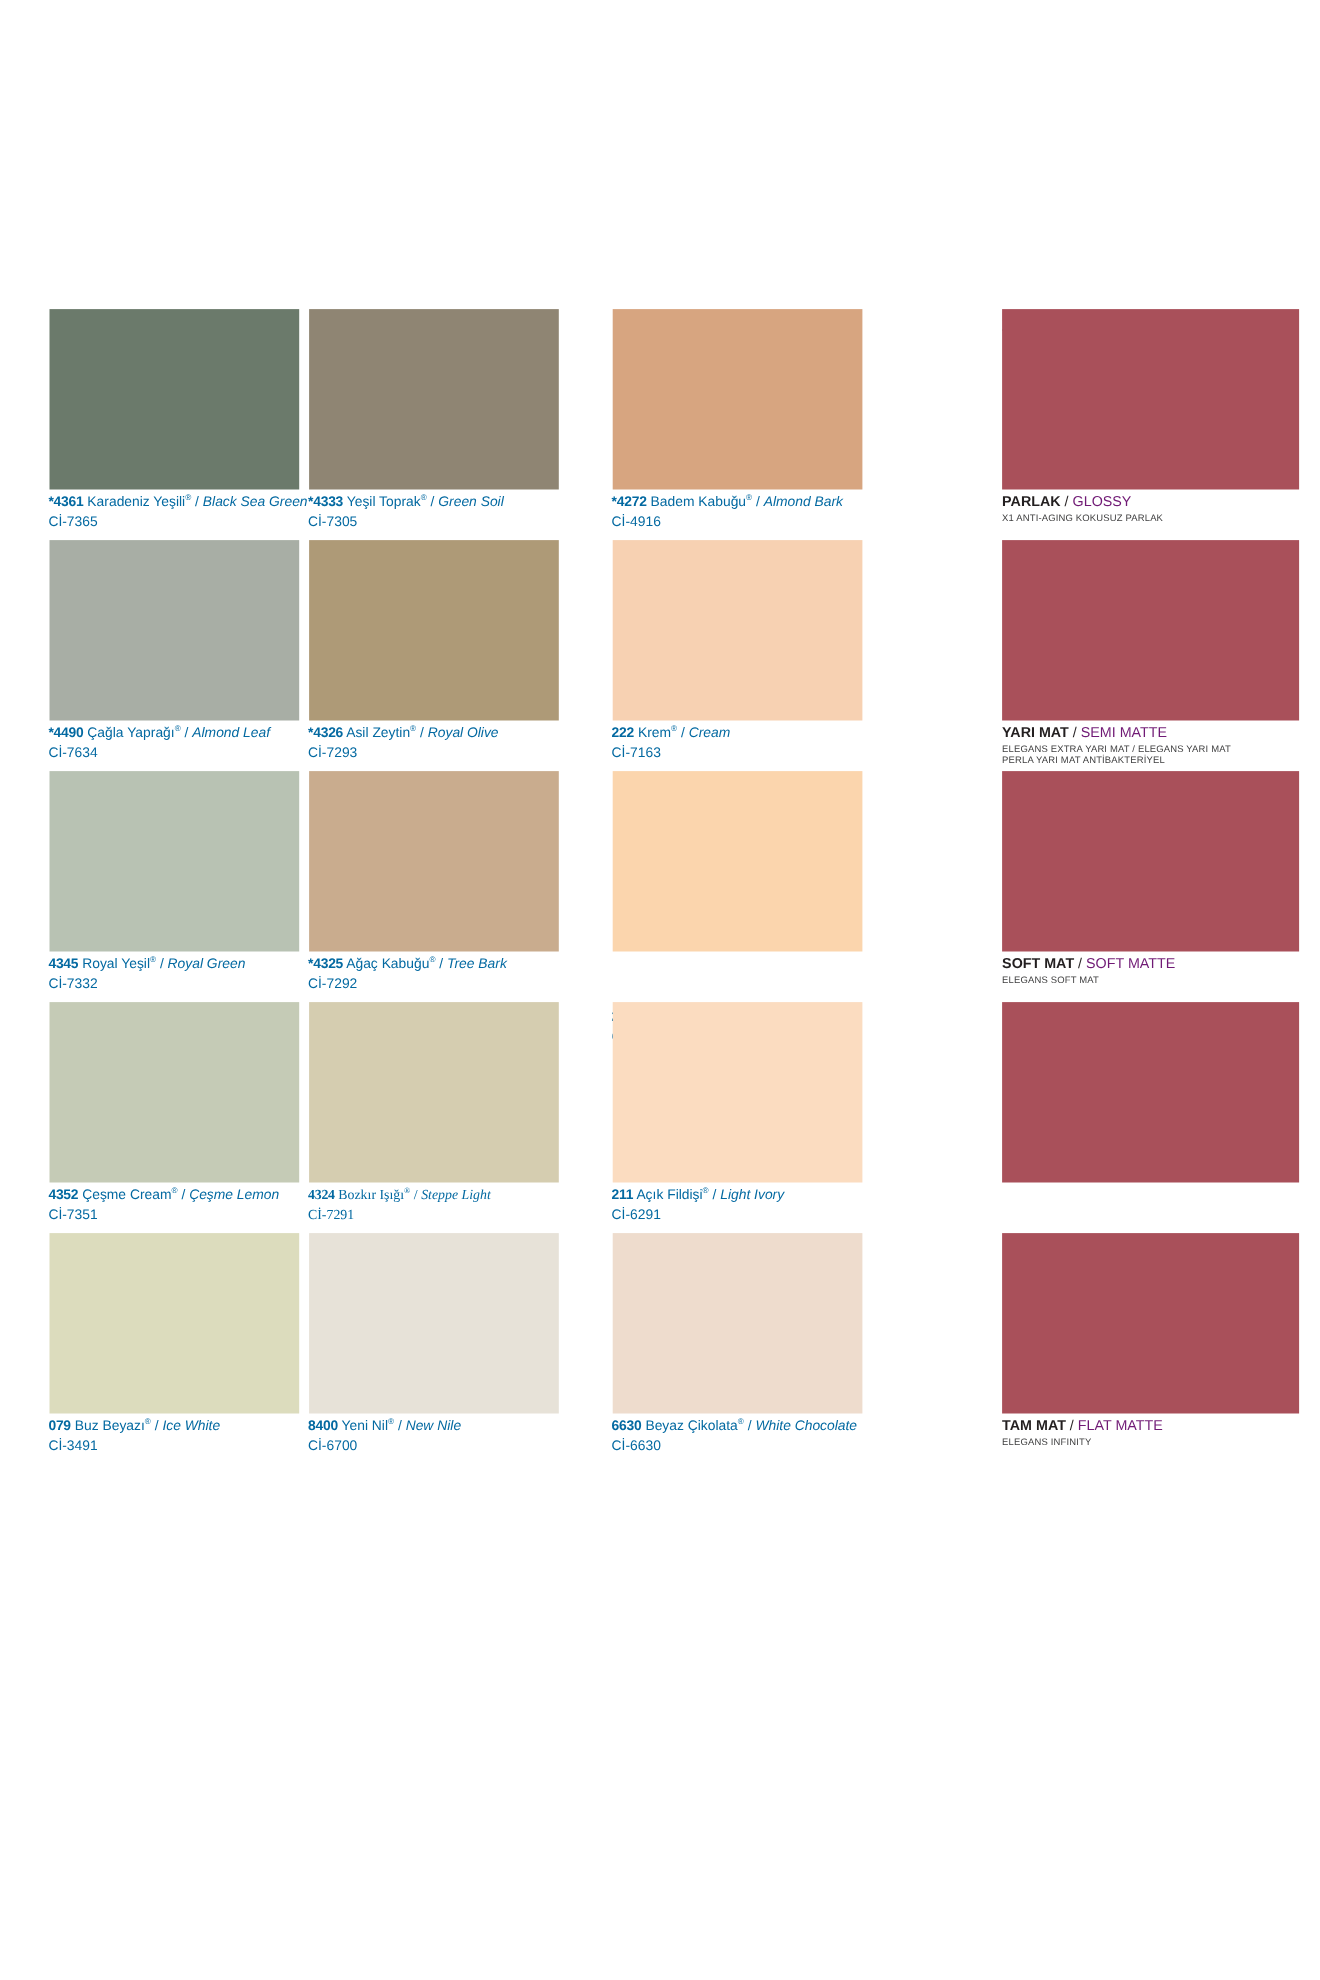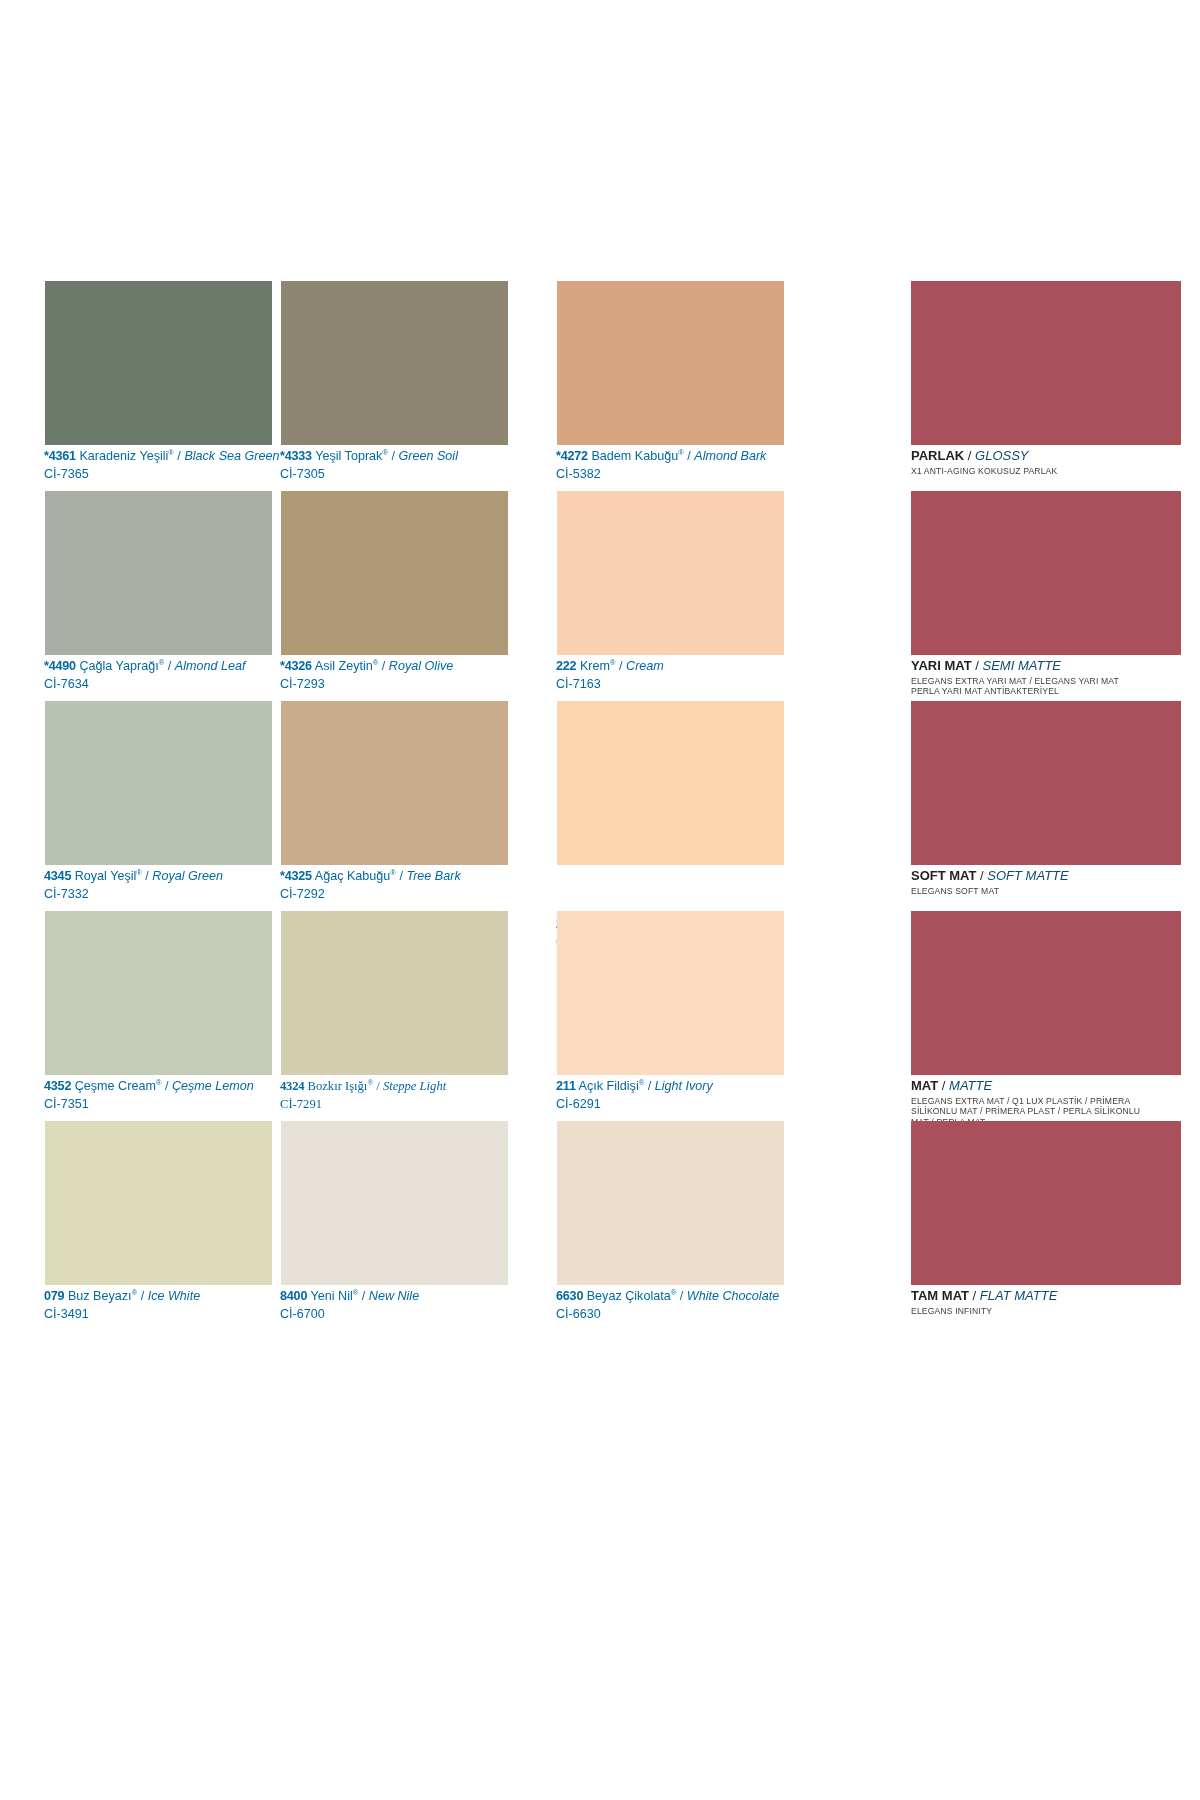--- a/index.html
+++ b/index.html
@@ -94,21 +94,21 @@
     position: absolute;
     width: 250px;
   }
   .gb-title {
     font-size: 13px;
     line-height: 16px;
     white-space: nowrap;
   }
   .gb-tr { font-weight: bold; color: #231f20; }
   .gb-sl { font-weight: normal; color: #231f20; }
-  .gb-en { font-style: italic; color: #0c4a6e; margin-top: 19px; }
+  .gb-en { color: #701a75; margin-top: 19px; }
   .gb-sub {
     font-size: 8.6px;
     line-height: 10.4px;
     color: #404041;
     letter-spacing: 0.15px;
     margin-top: 2px;
   }
   .gb-sub div { white-space: nowrap; }
 </style>
 </head>
@@ -194,21 +194,21 @@
   <div class="label" style="left:280px;top:1288px;">
     <span class="lbl-code">8400</span>
     <span class="lbl-tr"><span>Yeni Nil</span><sup>®</sup></span><span class="lbl-slash"> / </span><span class="lbl-en">New Nile</span>
     <span class="lbl-ci">Cİ-6700</span>
   </div>
 
   <div class="swatch" style="left:557px;top:281px;width:227px;height:164px;background:#d7a580;"></div>
   <div class="label" style="left:556px;top:448px;">
     <span class="lbl-code">*4272</span>
     <span class="lbl-tr"><span>Badem Kabuğu</span><sup>®</sup></span><span class="lbl-slash"> / </span><span class="lbl-en">Almond Bark</span>
-    <span class="lbl-ci">Cİ-5382</span>
+    <span class="lbl-ci">Cİ-4916</span>
   </div>
 
   <div class="swatch" style="left:557px;top:491px;width:227px;height:164px;background:#f7d1b2;"></div>
   <div class="label" style="left:556px;top:658px;">
     <span class="lbl-code">222</span>
     <span class="lbl-tr"><span>Krem</span><sup>®</sup></span><span class="lbl-slash"> / </span><span class="lbl-en">Cream</span>
     <span class="lbl-ci">Cİ-7163</span>
   </div>
 
   <div class="swatch" style="left:557px;top:701px;width:227px;height:164px;background:#fbd5ad;"></div>
@@ -257,30 +257,20 @@
   <div class="gloss-block" style="left:911px;top:868px;">
     <div class="gb-title">
       <span class="gb-tr">SOFT MAT</span><span class="gb-sl"> / </span><span class="gb-en">SOFT MATTE</span>
     </div>
     <div class="gb-sub">
       <div>ELEGANS SOFT MAT</div>
     </div>
   </div>
 
   <div class="swatch" style="left:911px;top:911px;width:270px;height:164px;background:#a9505a;"></div>
-  <div class="gloss-block" style="left:911px;top:1078px;">
-    <div class="gb-title">
-      <span class="gb-tr">MAT</span><span class="gb-sl"> / </span><span class="gb-en">MATTE</span>
-    </div>
-    <div class="gb-sub">
-      <div>ELEGANS EXTRA MAT / Q1 LUX PLASTİK / PRİMERA</div>
-      <div>SİLİKONLU MAT / PRİMERA PLAST / PERLA SİLİKONLU</div>
-      <div>MAT / PERLA MAT</div>
-    </div>
-  </div>
 
   <div class="swatch" style="left:911px;top:1121px;width:270px;height:164px;background:#a9505a;"></div>
   <div class="gloss-block" style="left:911px;top:1288px;">
     <div class="gb-title">
       <span class="gb-tr">TAM MAT</span><span class="gb-sl"> / </span><span class="gb-en">FLAT MATTE</span>
     </div>
     <div class="gb-sub">
       <div>ELEGANS INFINITY</div>
     </div>
   </div>

